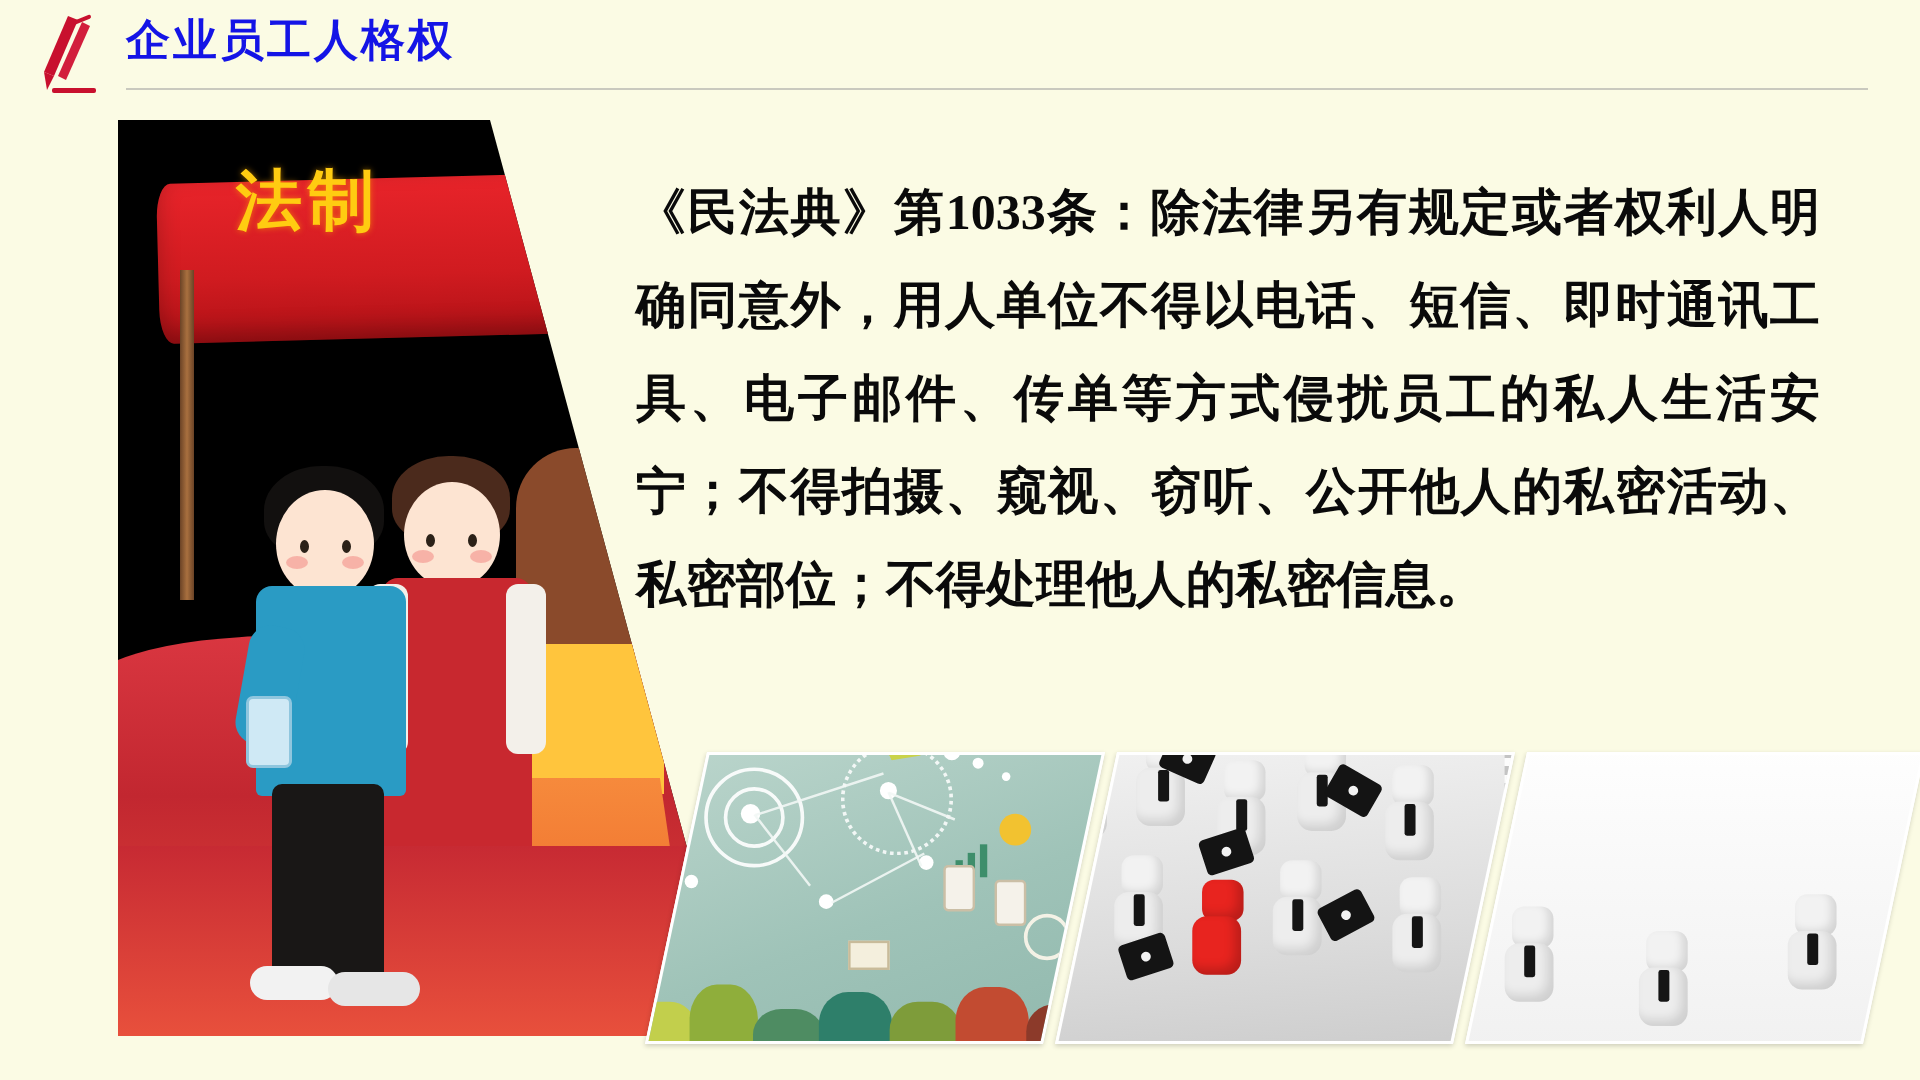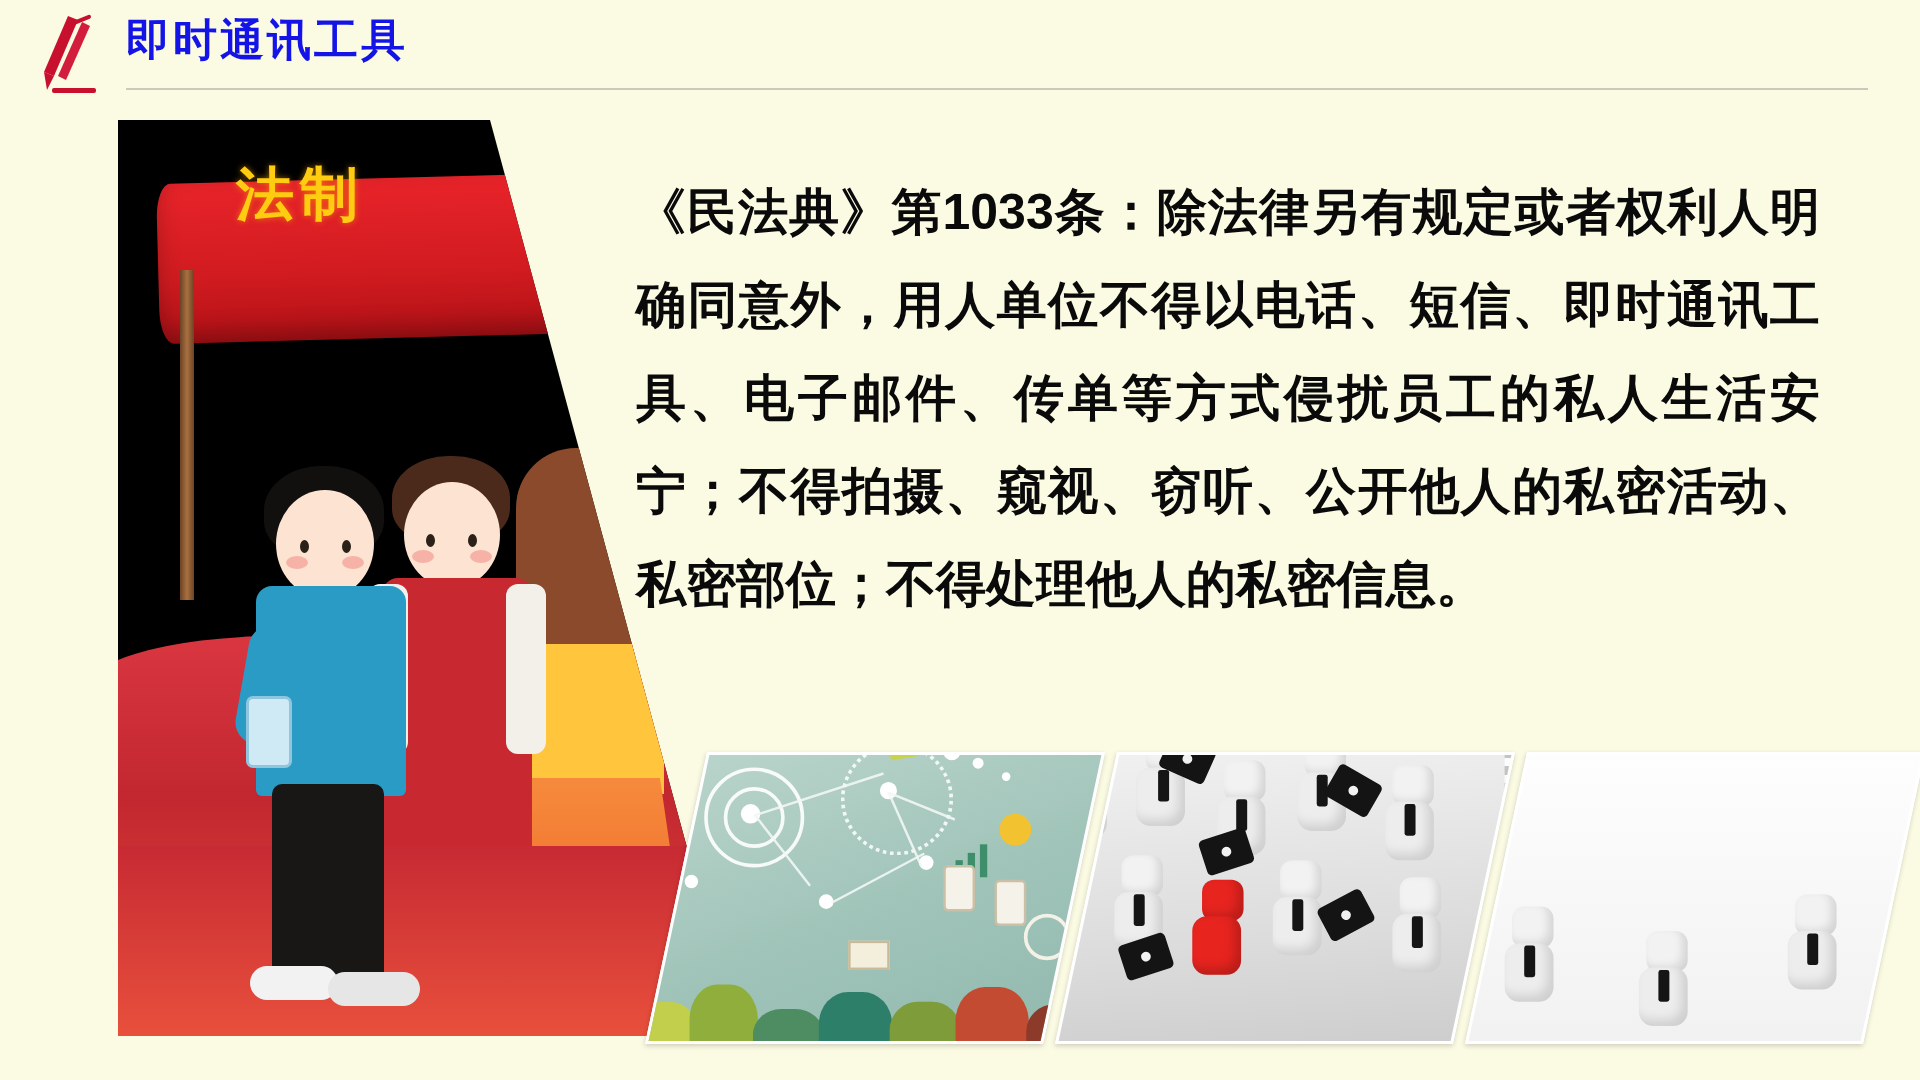--- a/index.html
+++ b/index.html
@@ -76,21 +76,21 @@
     height: 160px;
     background: linear-gradient(180deg,#E8242A 0%, #D01B20 60%, #B01116 100%);
     border-radius: 14px / 34px;
     transform: rotate(-1.5deg);
     box-shadow: inset 0 -10px 22px rgba(0,0,0,.25);
   }
   .art-banner-text {
     position: absolute;
     left: 118px;
     top: 36px;
-    font-size: 58px;
+    font-size: 66px;
     font-weight: bold;
     color: #FFCC11;
     letter-spacing: 6px;
     text-shadow: 0 0 6px rgba(255,170,0,.6);
     white-space: nowrap;
     font-family: "DejaVu Sans", "Liberation Sans", sans-serif;
   }
   .art-pole {
     position: absolute;
     left: 62px;
@@ -172,21 +172,21 @@
     position: absolute;
     left: 636px;
     top: 166px;
     width: 1184px;
     font-size: 50px;
     line-height: 93px;
     font-weight: bold;
     color: #0A0A0A;
     letter-spacing: 0px;
     text-align: justify;
-    font-family: Liberation Sans, sans-serif;
+    font-family: Liberation Serif, serif;
   }
 
   
   .strip { position: absolute; left: 630px; top: 752px; width: 1270px; height: 306px; }
   .tile {
     position: absolute;
     top: 0;
     width: 392px;
     height: 286px;
     overflow: hidden;
@@ -237,21 +237,21 @@
   <div class="header">
     <svg class="pencil-icon" viewBox="0 0 62 80">
       <g fill="#C8102E">
         <polygon points="30,2 40,6 16,62 6,58"></polygon>
         <polygon points="44,8 52,12 28,66 20,62" fill="#D21E3C"></polygon>
         <polygon points="6,58 16,62 9,76" fill="#C8102E"></polygon>
         <rect x="14" y="74" width="44" height="5" rx="2"></rect>
         <rect x="28" y="10" width="26" height="4" rx="2" transform="rotate(-22 28 10)"></rect>
       </g>
     </svg>
-    <div class="page-title">即时通讯工具</div>
+    <div class="page-title">企业员工人格权</div>
     <div class="title-rule"></div>
   </div>
 
   <div class="left-art">
     <div class="art-banner"></div>
     <div class="art-banner-text">法制</div>
     <div class="art-pole"></div>
     <div class="art-stage"></div>
 
     <div class="fig figC">

